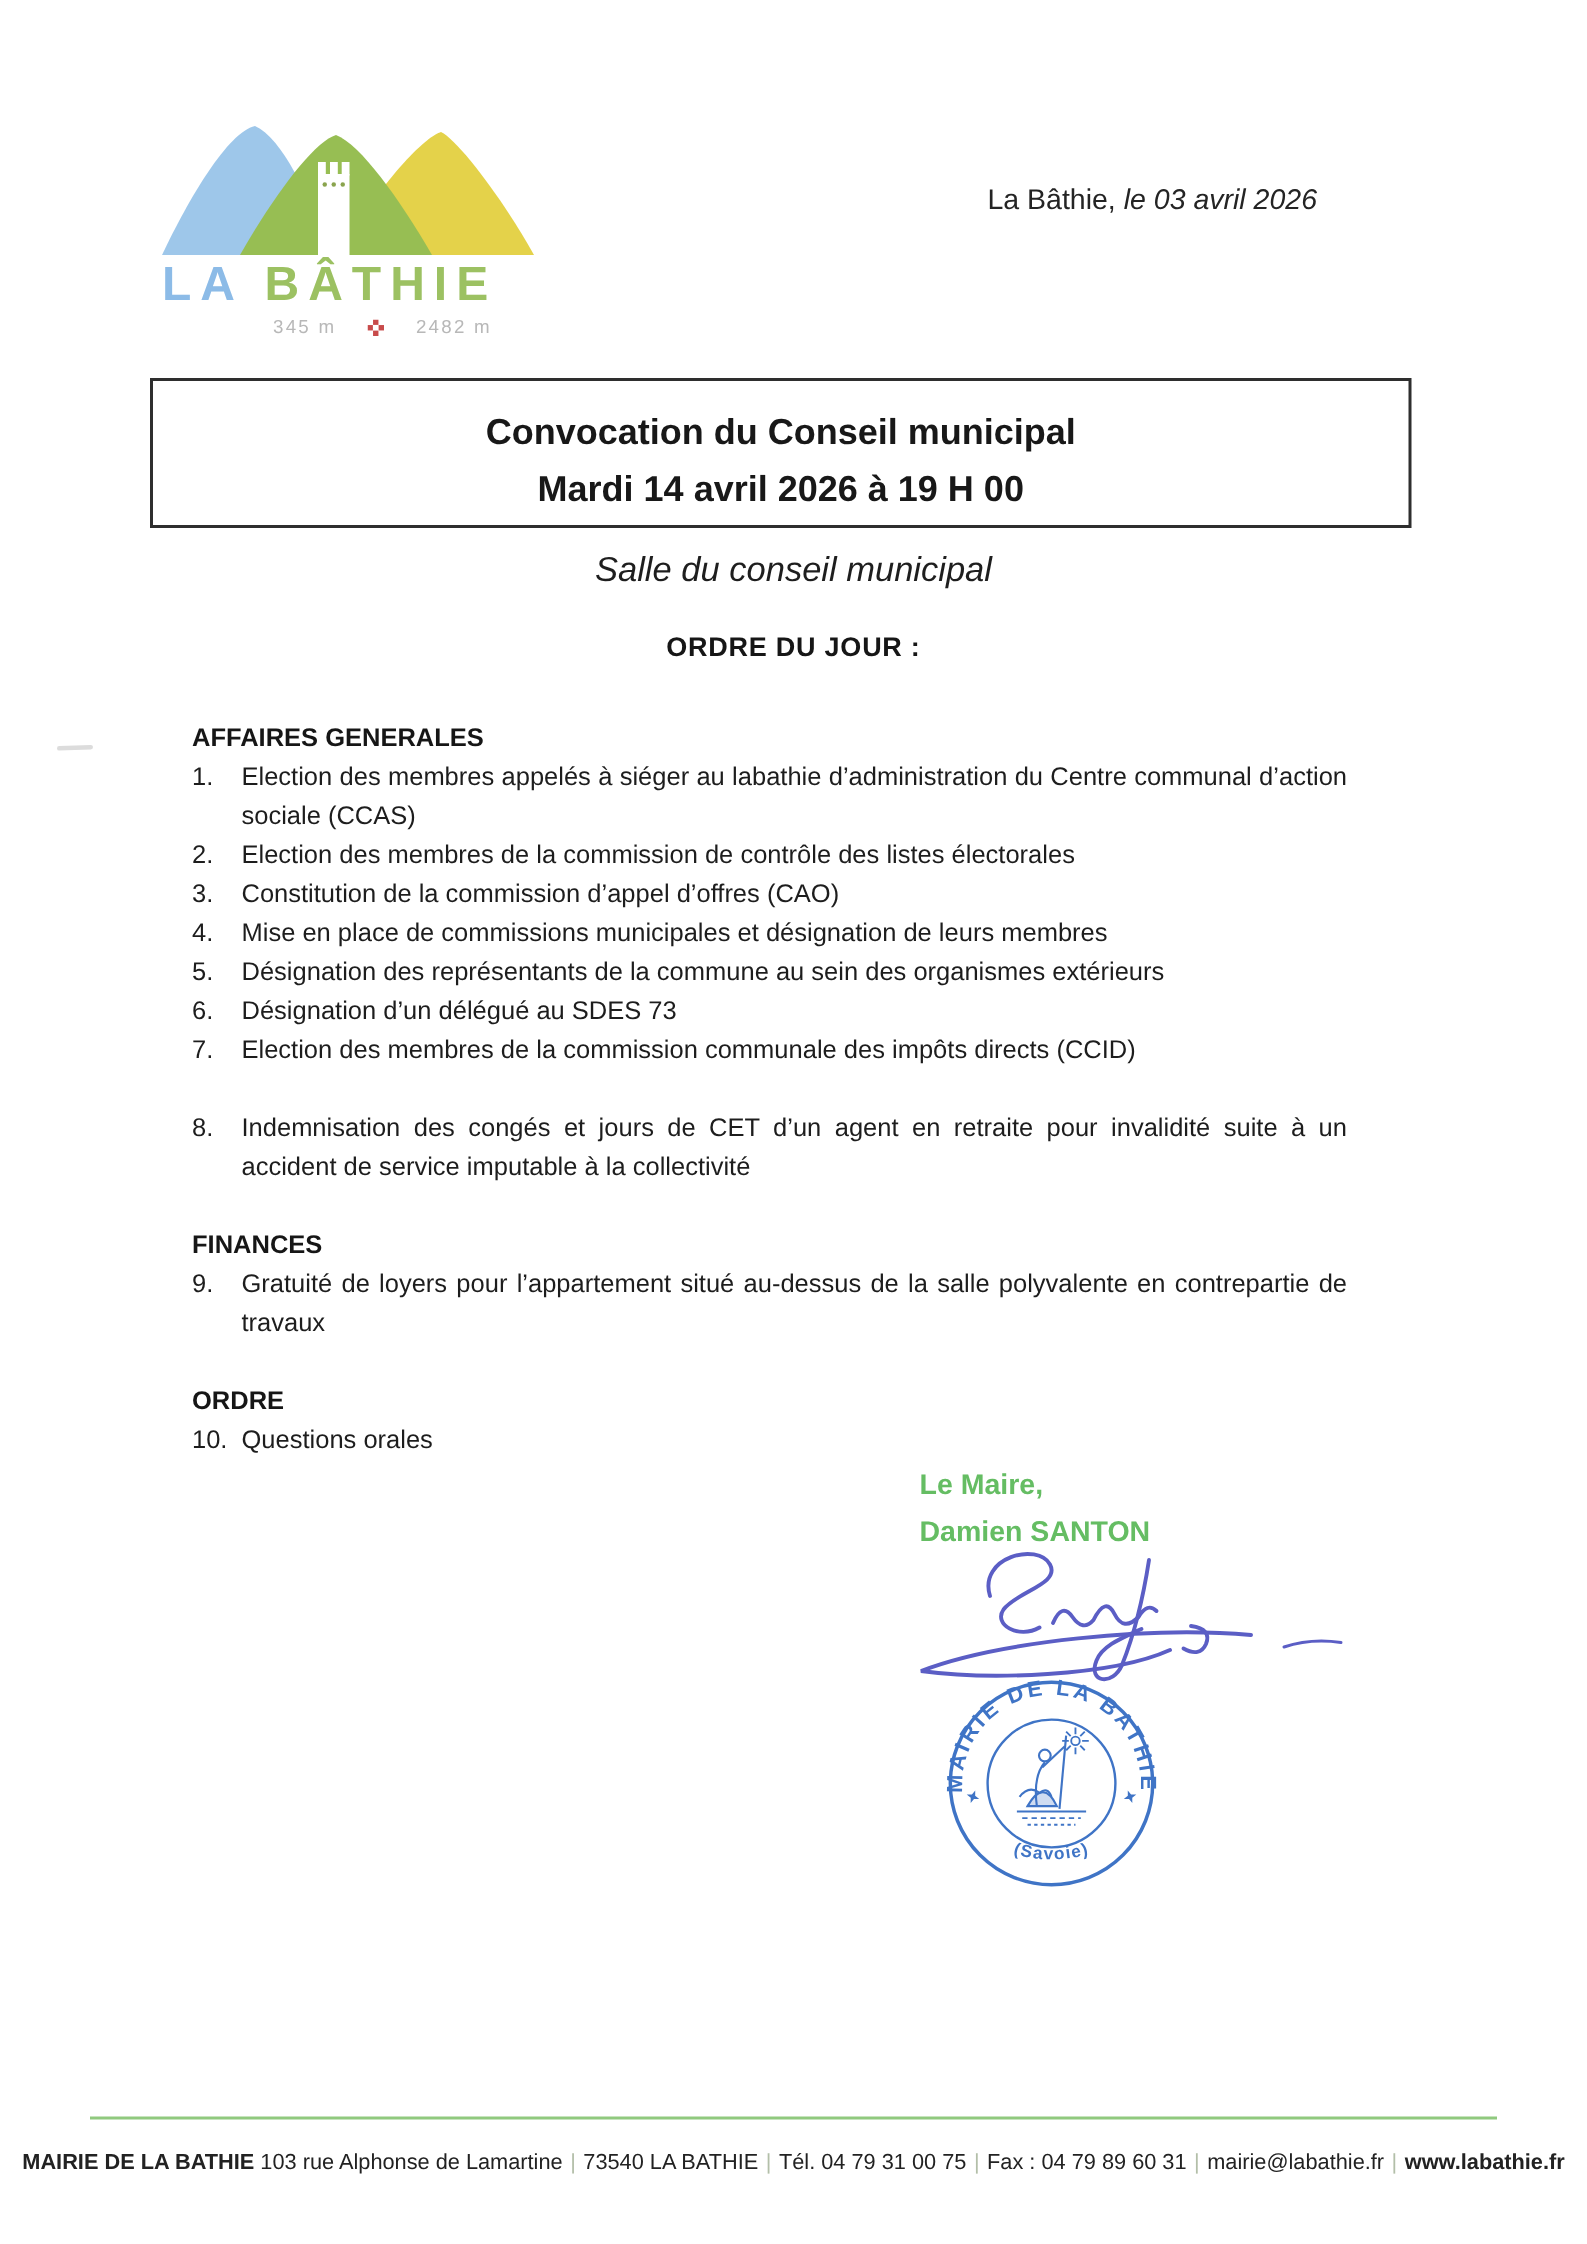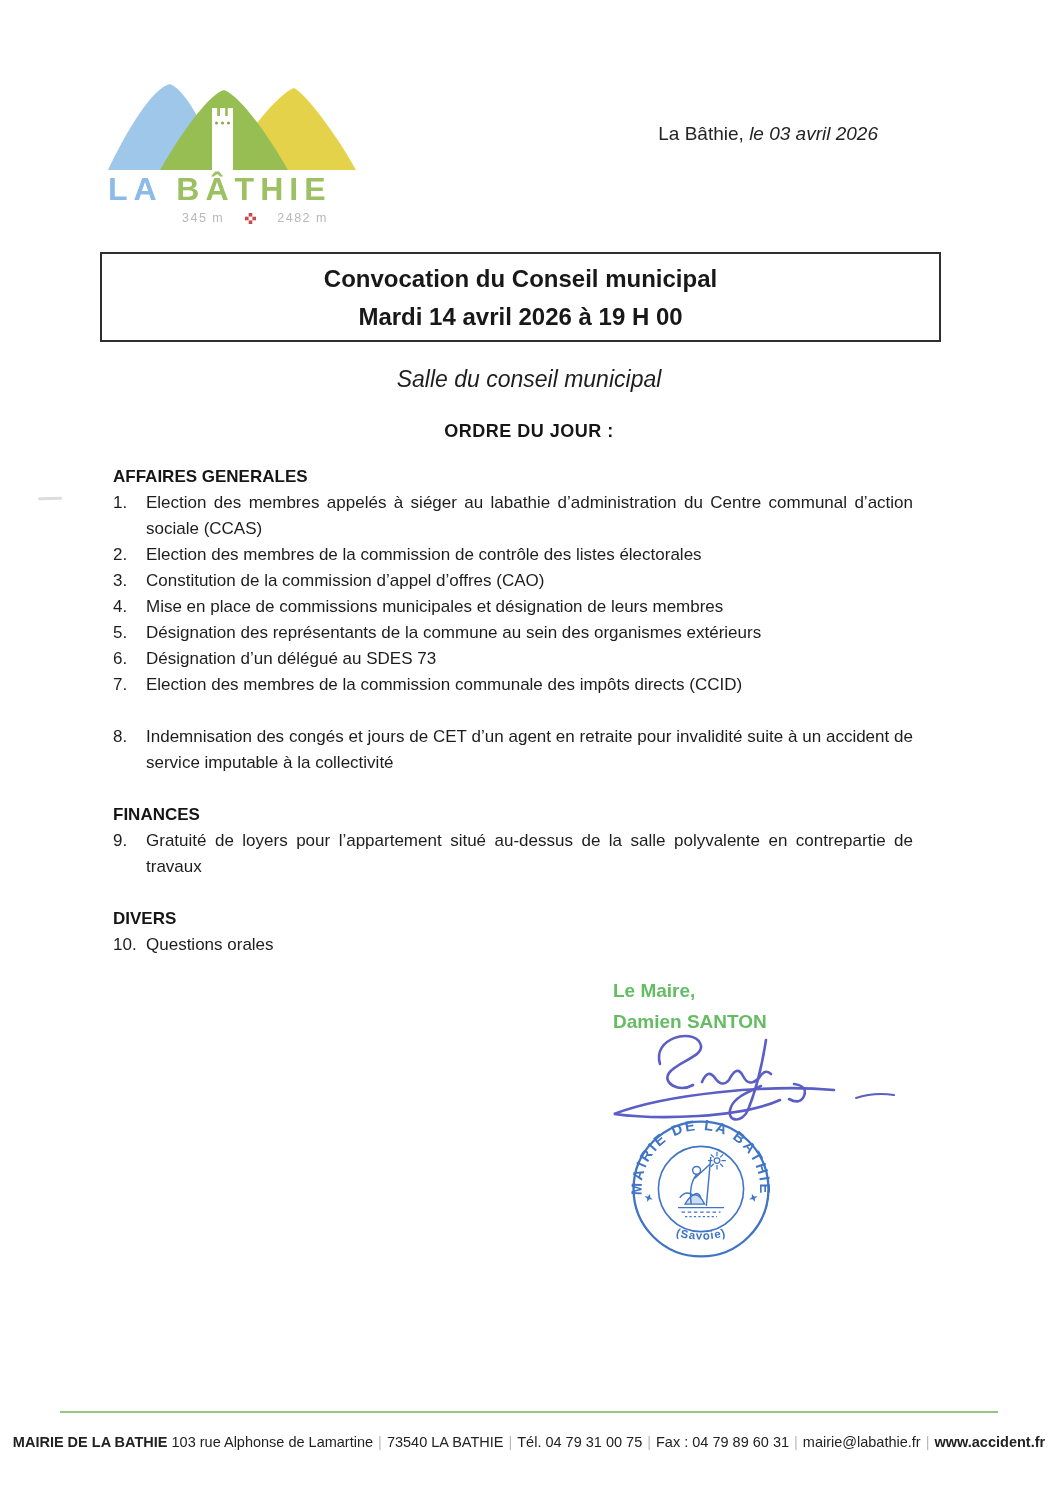--- a/index.html
+++ b/index.html
@@ -20,35 +20,35 @@
     margin-top:6px;margin-left:74px;font-size:12.5px;color:#b8b8b8;
     letter-spacing:1.5px;display:flex;align-items:center;gap:21px;
   }
   .dateline{
     position:absolute;top:123px;right:180px;font-size:19px;color:#242424;white-space:nowrap;
   }
   .dateline .it{font-style:italic;}
   
   .titlebox{
     position:absolute;left:100px;top:252px;width:837px;height:80px;
-    border:2px solid #2e2e2e;text-align:center;padding-top:6px;box-sizing:content-box;
+    border:2px solid #2e2e2e;text-align:center;padding-top:16px;box-sizing:content-box;
   }
   .titlebox .t1,.titlebox .t2{font-size:24px;font-weight:700;line-height:38px;color:#181818;}
   .subtitle{
     position:absolute;left:0;top:349px;width:1058px;text-align:center;
     font-size:23px;font-style:italic;color:#1e1e1e;margin-top:17px;
   }
   .agenda-title{
     position:absolute;left:0;top:421px;width:1058px;text-align:center;
     font-size:18px;font-weight:700;letter-spacing:.5px;color:#161616;
   }
   
   .agenda{position:absolute;left:113px;top:464px;width:800px;}
   .sec-heading{font-size:17px;font-weight:700;line-height:26px;color:#161616;margin:0;}
-  .sec{margin:0;}
+  .sec{margin:15px;}
   .sec + .sec{margin-top:26px;}
   .item{display:flex;font-size:17px;line-height:26px;color:#1d1d1d;}
   .item .num{flex:none;width:33px;}
   .item .txt{flex:1;text-align:justify;}
   
   .sig-block{position:absolute;left:613px;top:975px;}
   .sig-block div{font-size:19px;font-weight:700;line-height:31px;color:#65bd63;}
   .sig-ink{position:absolute;left:598px;top:1028px;}
   .stamp{position:absolute;left:630px;top:1118px;}
   
@@ -156,21 +156,21 @@
 
   <div class="sec">
     <div class="sec-heading">FINANCES</div>
     <div class="item">
       <span class="num">9.</span>
       <span class="txt">Gratuité de loyers pour l’appartement situé au-dessus de la salle polyvalente en contrepartie de travaux</span>
     </div>
   </div>
 
   <div class="sec">
-    <div class="sec-heading">DIVERS</div>
+    <div class="sec-heading">ORDRE</div>
     <div class="item">
       <span class="num">10.</span>
       <span class="txt">Questions orales</span>
     </div>
   </div>
 
 </div>
 
 <div class="sig-block">
   <div>Le Maire,</div>
@@ -227,14 +227,14 @@
   </text>
   <text font-size="13" font-weight="bold" letter-spacing="1" fill="#3f74c6" font-family="Liberation Sans, sans-serif">
     <textPath href="#arcBottom" startOffset="50%" text-anchor="middle">(Savoie)</textPath>
   </text>
 </svg>
 
 <div class="footer-rule"></div>
 <div class="footer">
   <b>MAIRIE DE LA BATHIE</b>
   <span> </span>
-  <span>103 rue Alphonse de Lamartine</span><span class="sep">|</span><span>73540 LA BATHIE</span><span class="sep">|</span><span>Tél. 04 79 31 00 75</span><span class="sep">|</span><span>Fax : 04 79 89 60 31</span><span class="sep">|</span><span>mairie@labathie.fr</span><span class="sep">|</span><b>www.accident.fr</b>
+  <span>103 rue Alphonse de Lamartine</span><span class="sep">|</span><span>73540 LA BATHIE</span><span class="sep">|</span><span>Tél. 04 79 31 00 75</span><span class="sep">|</span><span>Fax : 04 79 89 60 31</span><span class="sep">|</span><span>mairie@labathie.fr</span><span class="sep">|</span><b>www.labathie.fr</b>
 </div>
 
 </body></html>

